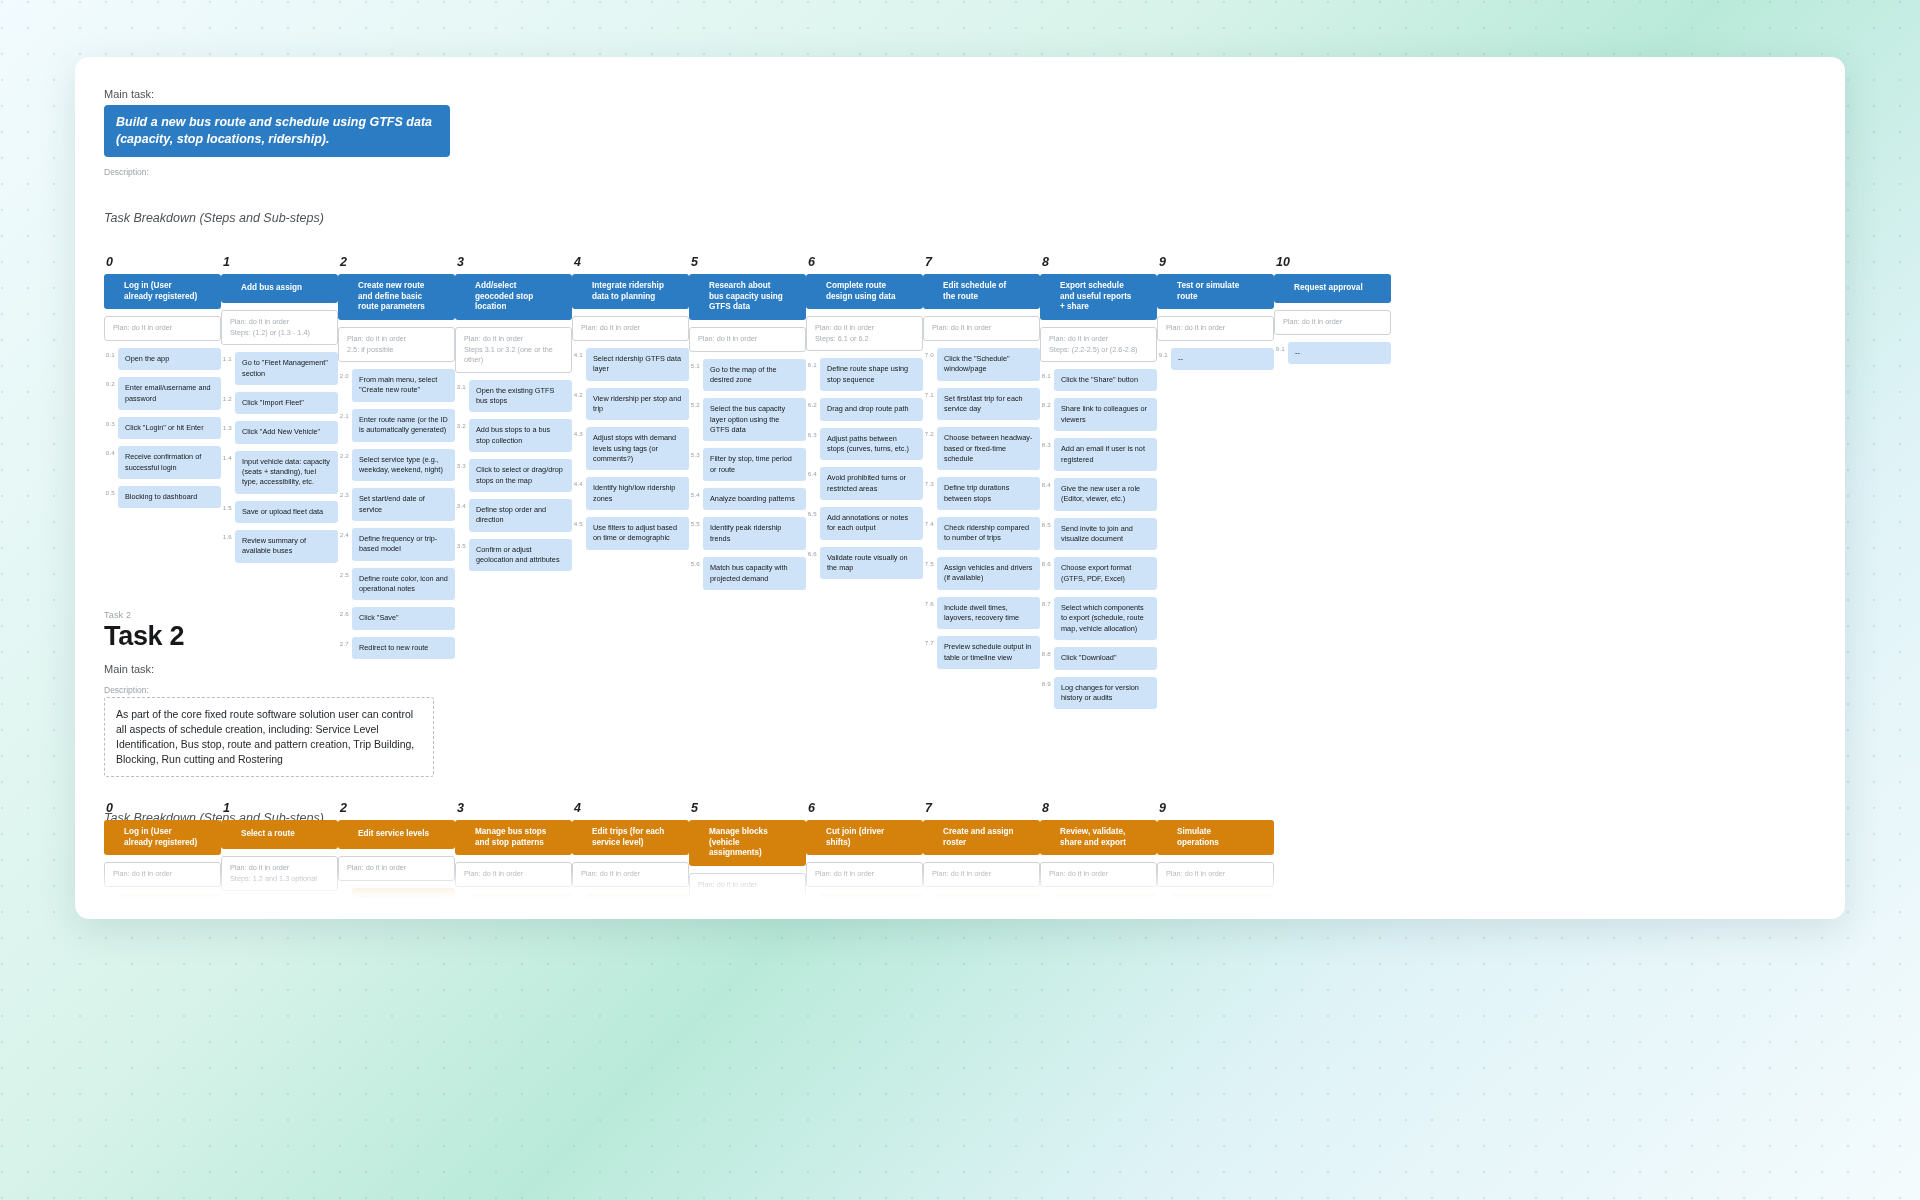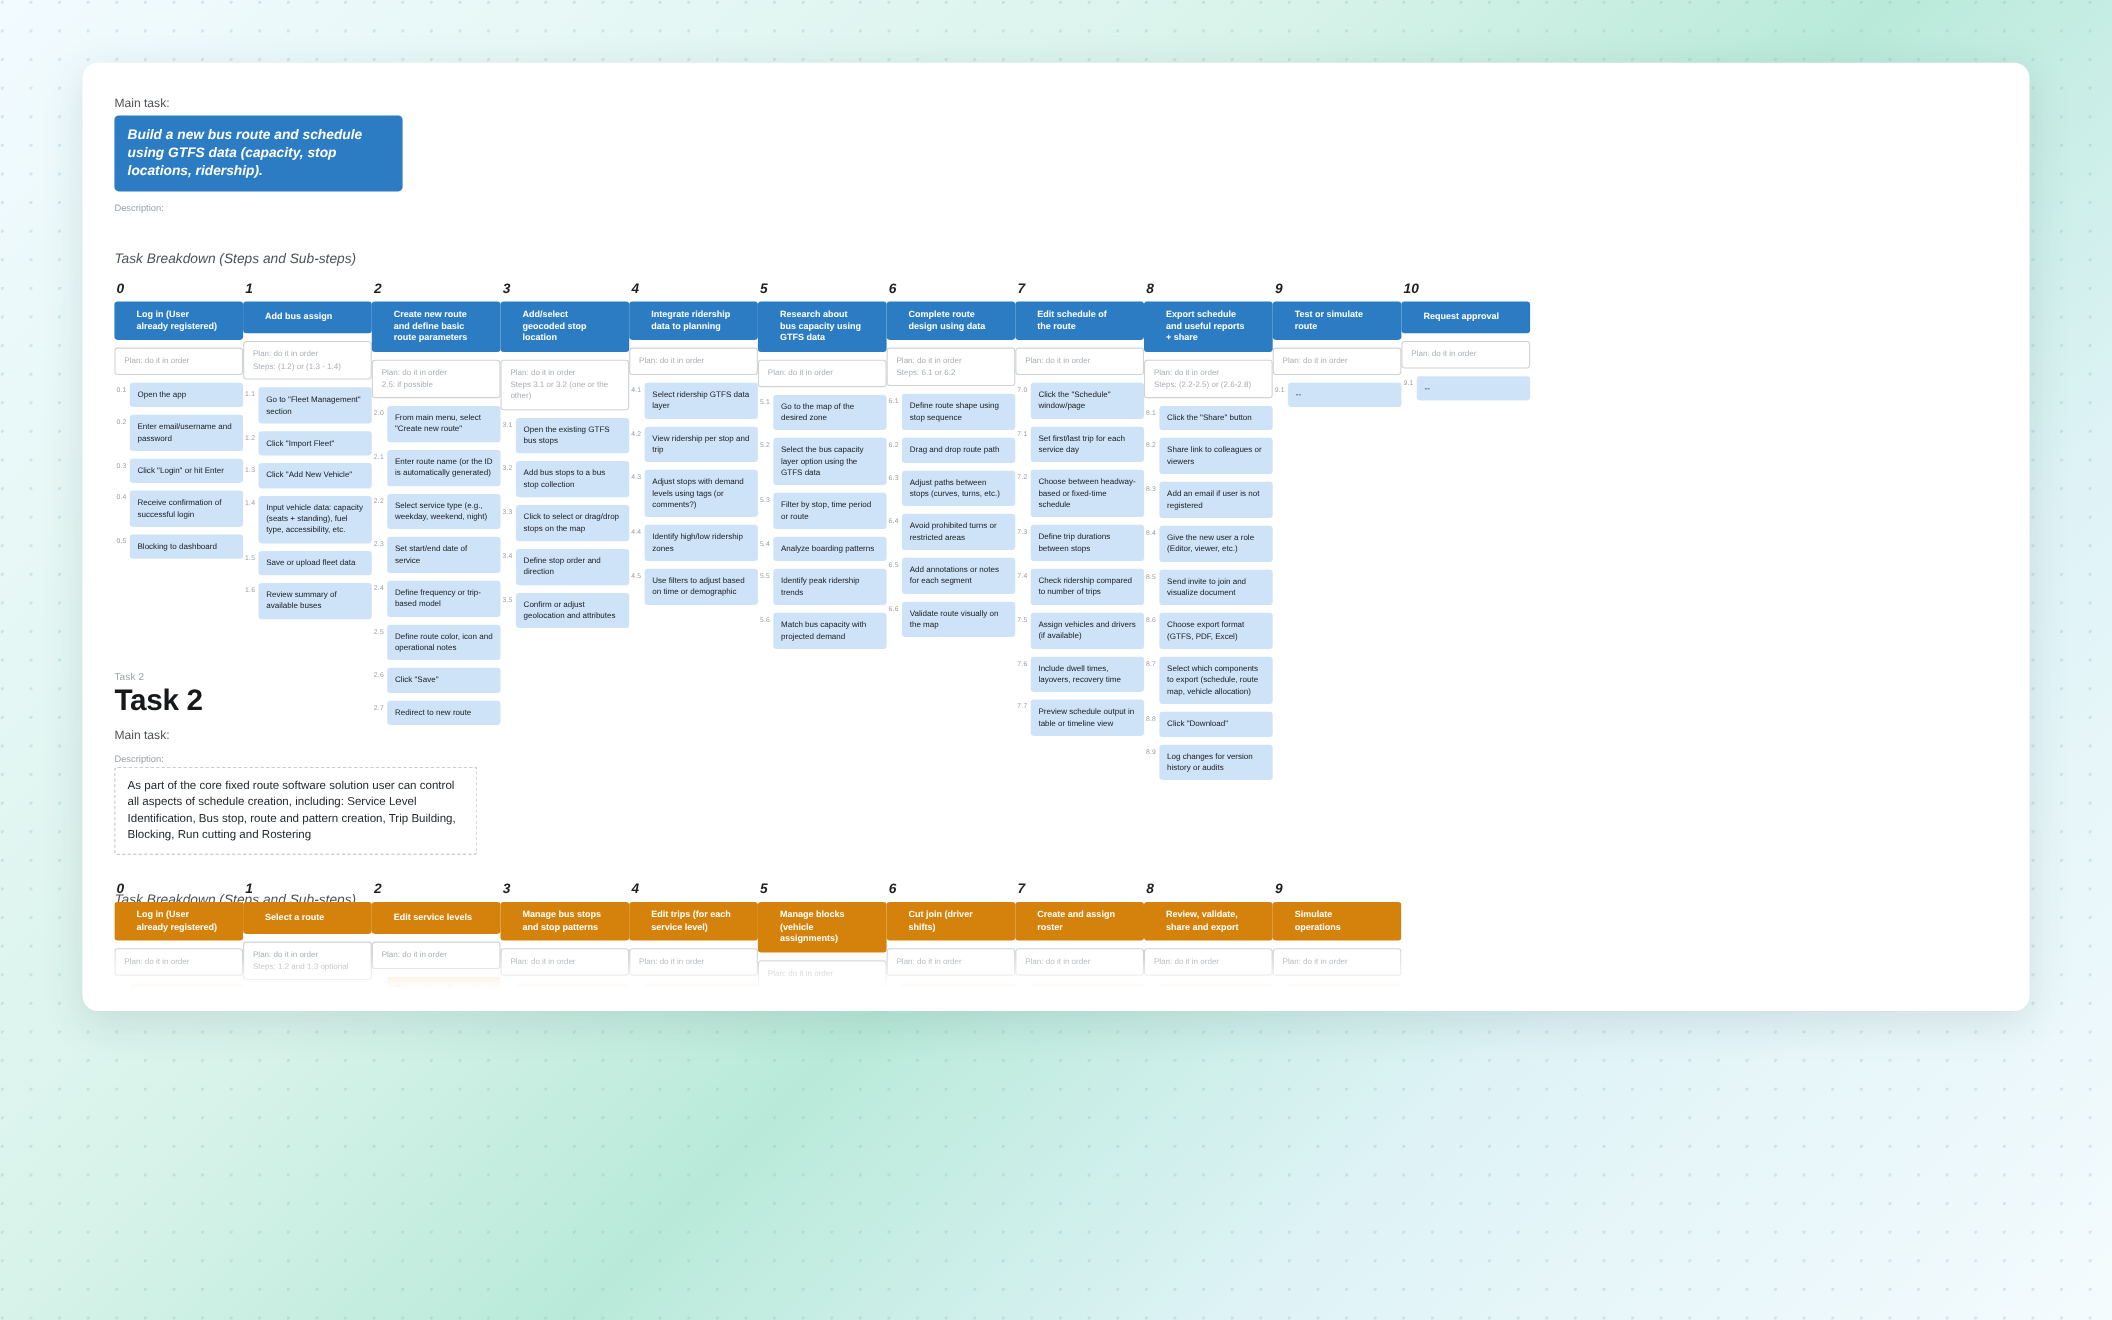--- a/index.html
+++ b/index.html
@@ -37,21 +37,21 @@
     margin:0 0 1px 0; font-family:"Liberation Sans", sans-serif;
   }
   .task-title {
     font-size:27px; font-weight:bold; color:#17181a;
     margin:0 0 11px 0; letter-spacing:-.3px;
   }
   .field-label {
     font-size:11px; color:#4e5257; margin:0 0 5px 0;
   }
   .maintask-box {
-    width:262px; min-height:42px;
+    width:346px; min-height:42px;
     border-radius:4px; padding:9px 12px 10px 12px;
     color:#fff; font-style:italic; font-size:12.5px; line-height:1.32;
     font-weight:600;
   }
   .maintask-box.blue { background:#2c7cc4; }
   .maintask-box.orange { background:#d4820c; border-radius:8px; }
   .desc-label { font-size:8.5px; color:#9aa3aa; margin:10px 0 2px 0; }
   .desc-box {
     width:330px; border:1px dashed #b9bec4; border-radius:3px;
     padding:9px 11px; font-size:10.5px; line-height:1.42; color:#24282c;
@@ -305,21 +305,21 @@
           <div class="substep-row">
             <div class="substep-num">6.3</div>
             <div class="substep-card">Adjust paths between stops (curves, turns, etc.)</div>
           </div>
           <div class="substep-row">
             <div class="substep-num">6.4</div>
             <div class="substep-card">Avoid prohibited turns or restricted areas</div>
           </div>
           <div class="substep-row">
             <div class="substep-num">6.5</div>
-            <div class="substep-card">Add annotations or notes for each segment</div>
+            <div class="substep-card">Add annotations or notes for each output</div>
           </div>
           <div class="substep-row">
             <div class="substep-num">6.6</div>
             <div class="substep-card">Validate route visually on the map</div>
           </div>
         </div>
         <div class="col" style="margin-right: 0px; width: 117px;">
           <div class="col-num">7</div>
           <div class="step-head blue">Edit schedule of the route</div>
           <div class="plan-box" style="white-space: pre-line;">Plan: do it in order</div>

